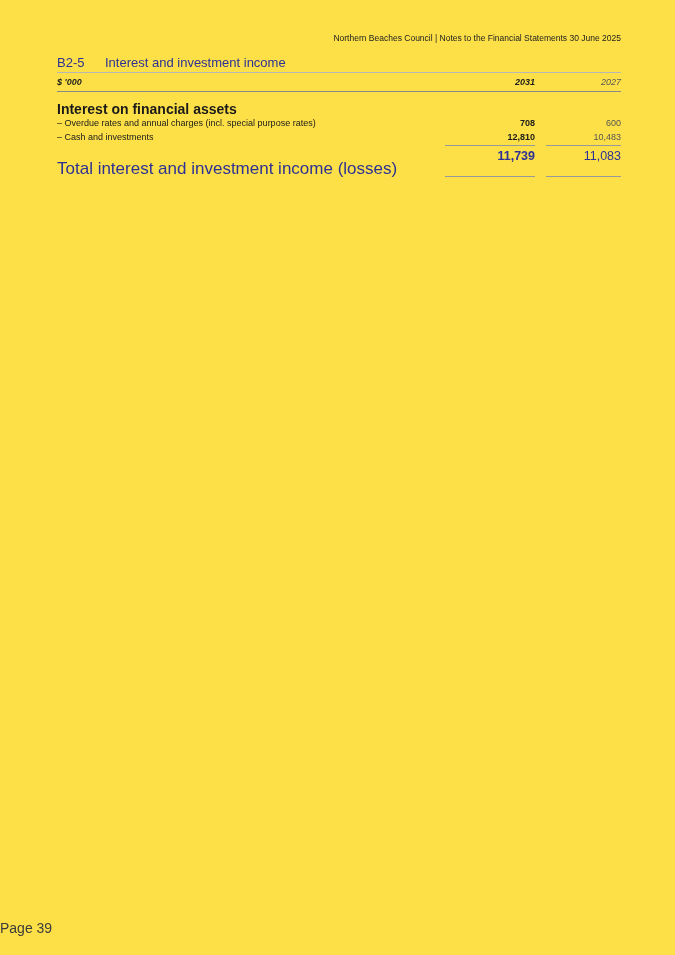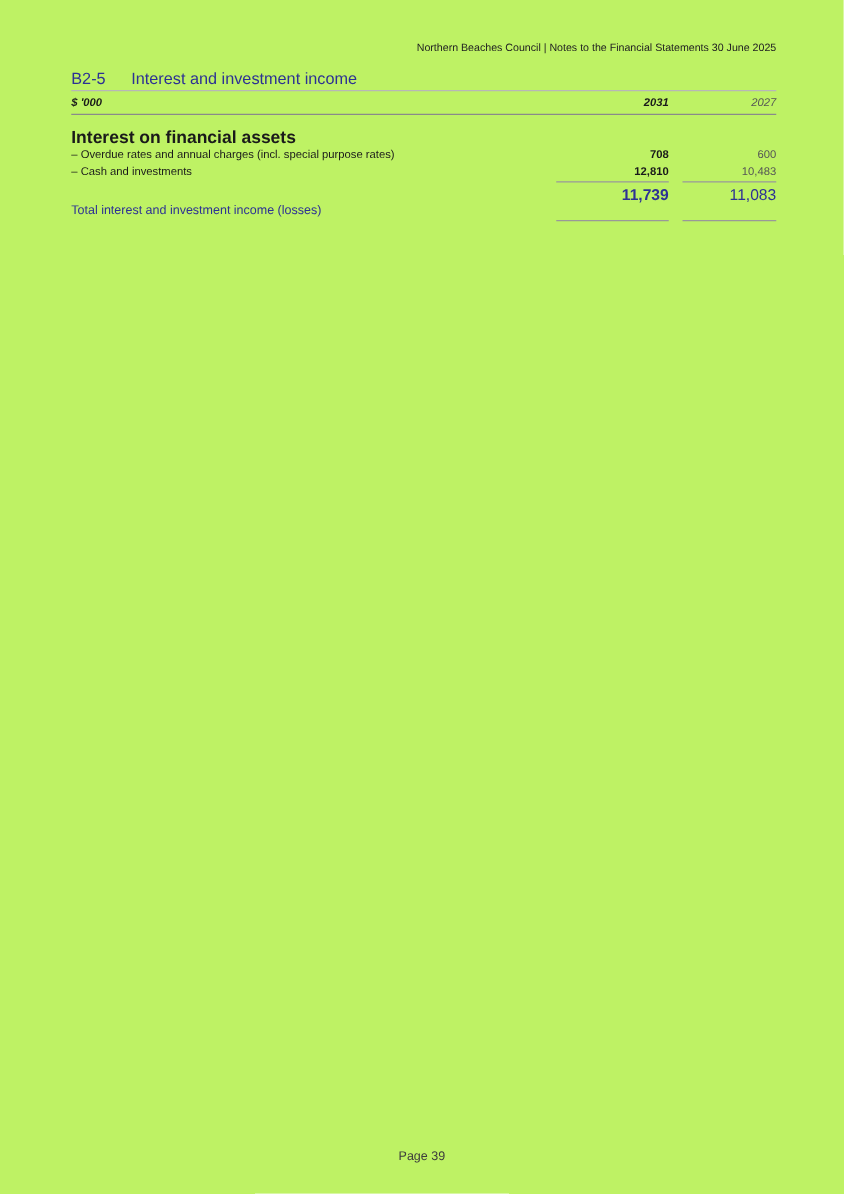--- a/index.html
+++ b/index.html
@@ -7,21 +7,21 @@
     width: 675px; height: 955px;
     background: #ffffff;
     font-family: "Liberation Sans", "DejaVu Sans", sans-serif;
     color: #1a1a1a;
     position: relative;
     overflow: hidden;
   }
   .page {
     position: relative;
     width: 675px; height: 955px;
-    background: #bef264;
+    background: #fde047;
   }
   .content {
     position: absolute;
     left: 57px;
     top: 0;
     width: 564px; 
   }
   
   .doc-header {
     padding-top: 33px;
@@ -76,40 +76,39 @@
     padding-bottom: 1px;
   }
   .total-row {
     display: flex;
     align-items: flex-end;
     margin-top: 2px;
     color: #2d3194;
   }
   .total-row .total-label {
     flex: 1;
-    font-size: 10px;
+    font-size: 17px;
     line-height: 16px;
   }
   .total-row .col-2025,
   .total-row .col-2024 {
     font-size: 12.5px;
     line-height: 16px;
     border-bottom: 1px solid #999999;
     padding-bottom: 12px;
     color: #2d3194;
   }
   .total-row .col-2025 { font-weight: bold; }
   
   .page-footer {
     position: absolute;
     top: 920px;
     left: 0;
     width: 100%;
-    text-align: center;
-    font-size: 10px;
+    font-size: 14px;
     color: #3c3c3c;
   }
 </style>
 </head>
 <body>
 
 <div class="page">
   <div class="content">
 
     <div class="doc-header">Northern Beaches Council | Notes to the Financial Statements 30 June 2025</div>

